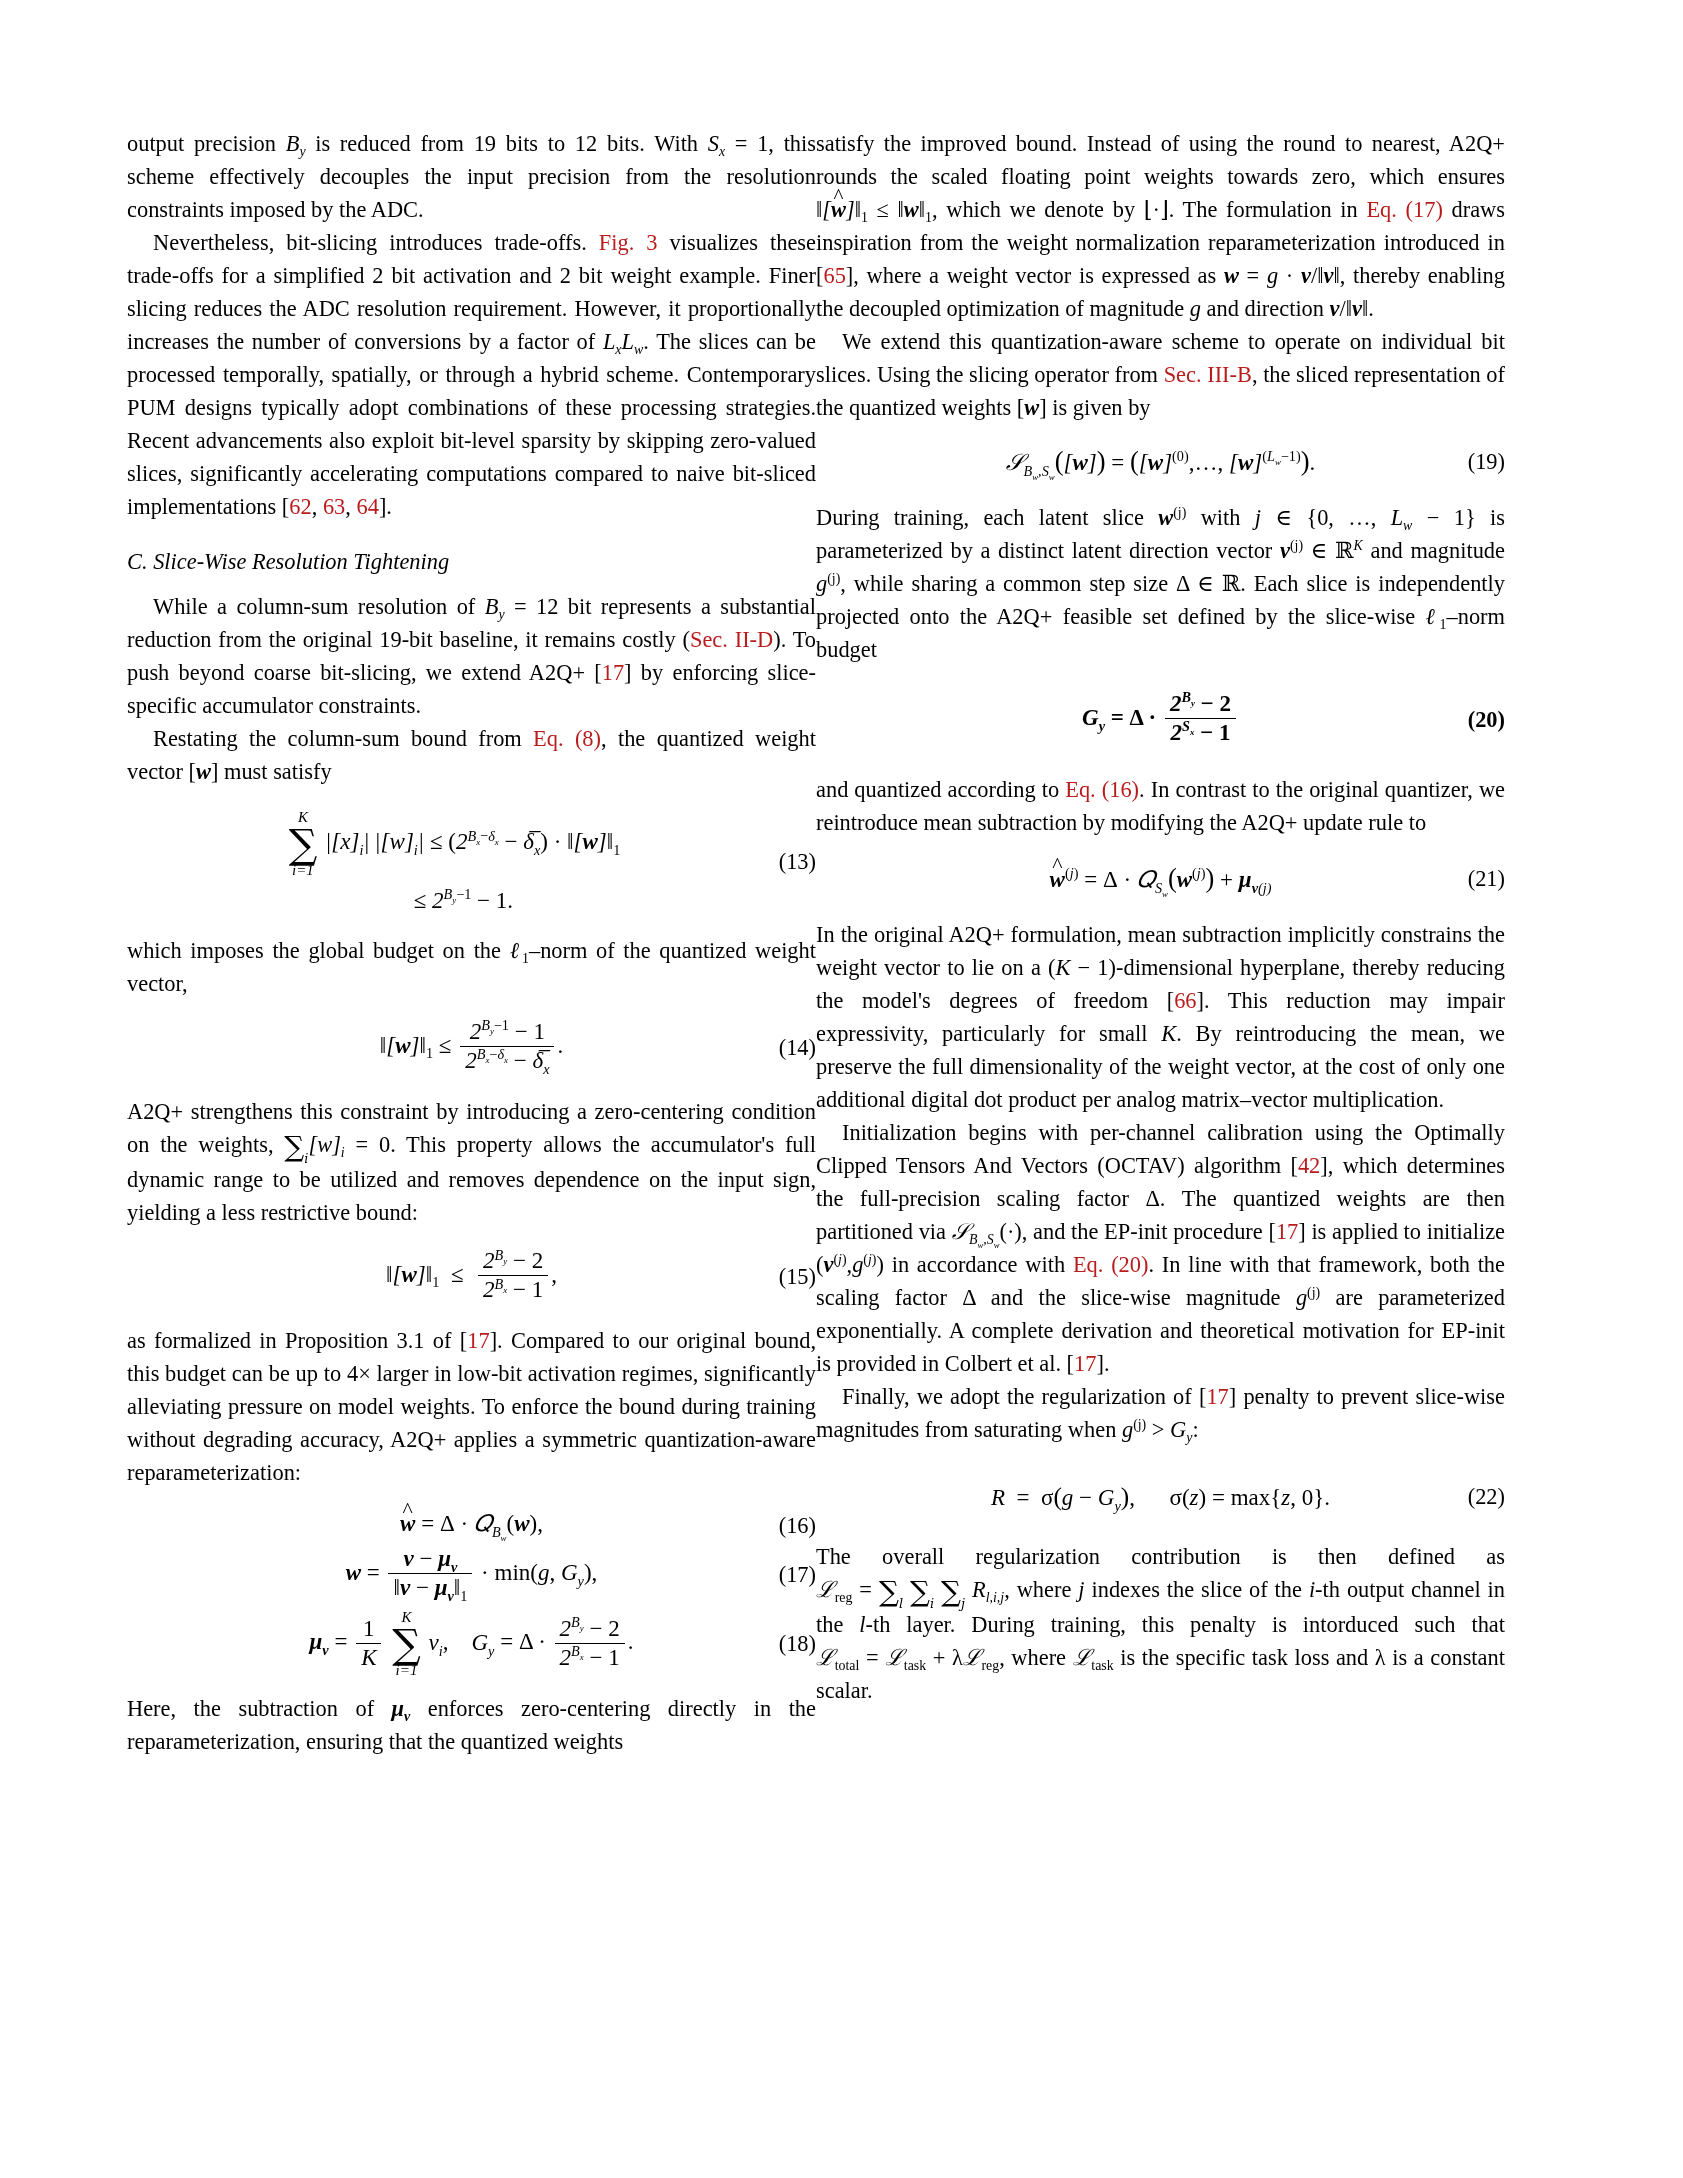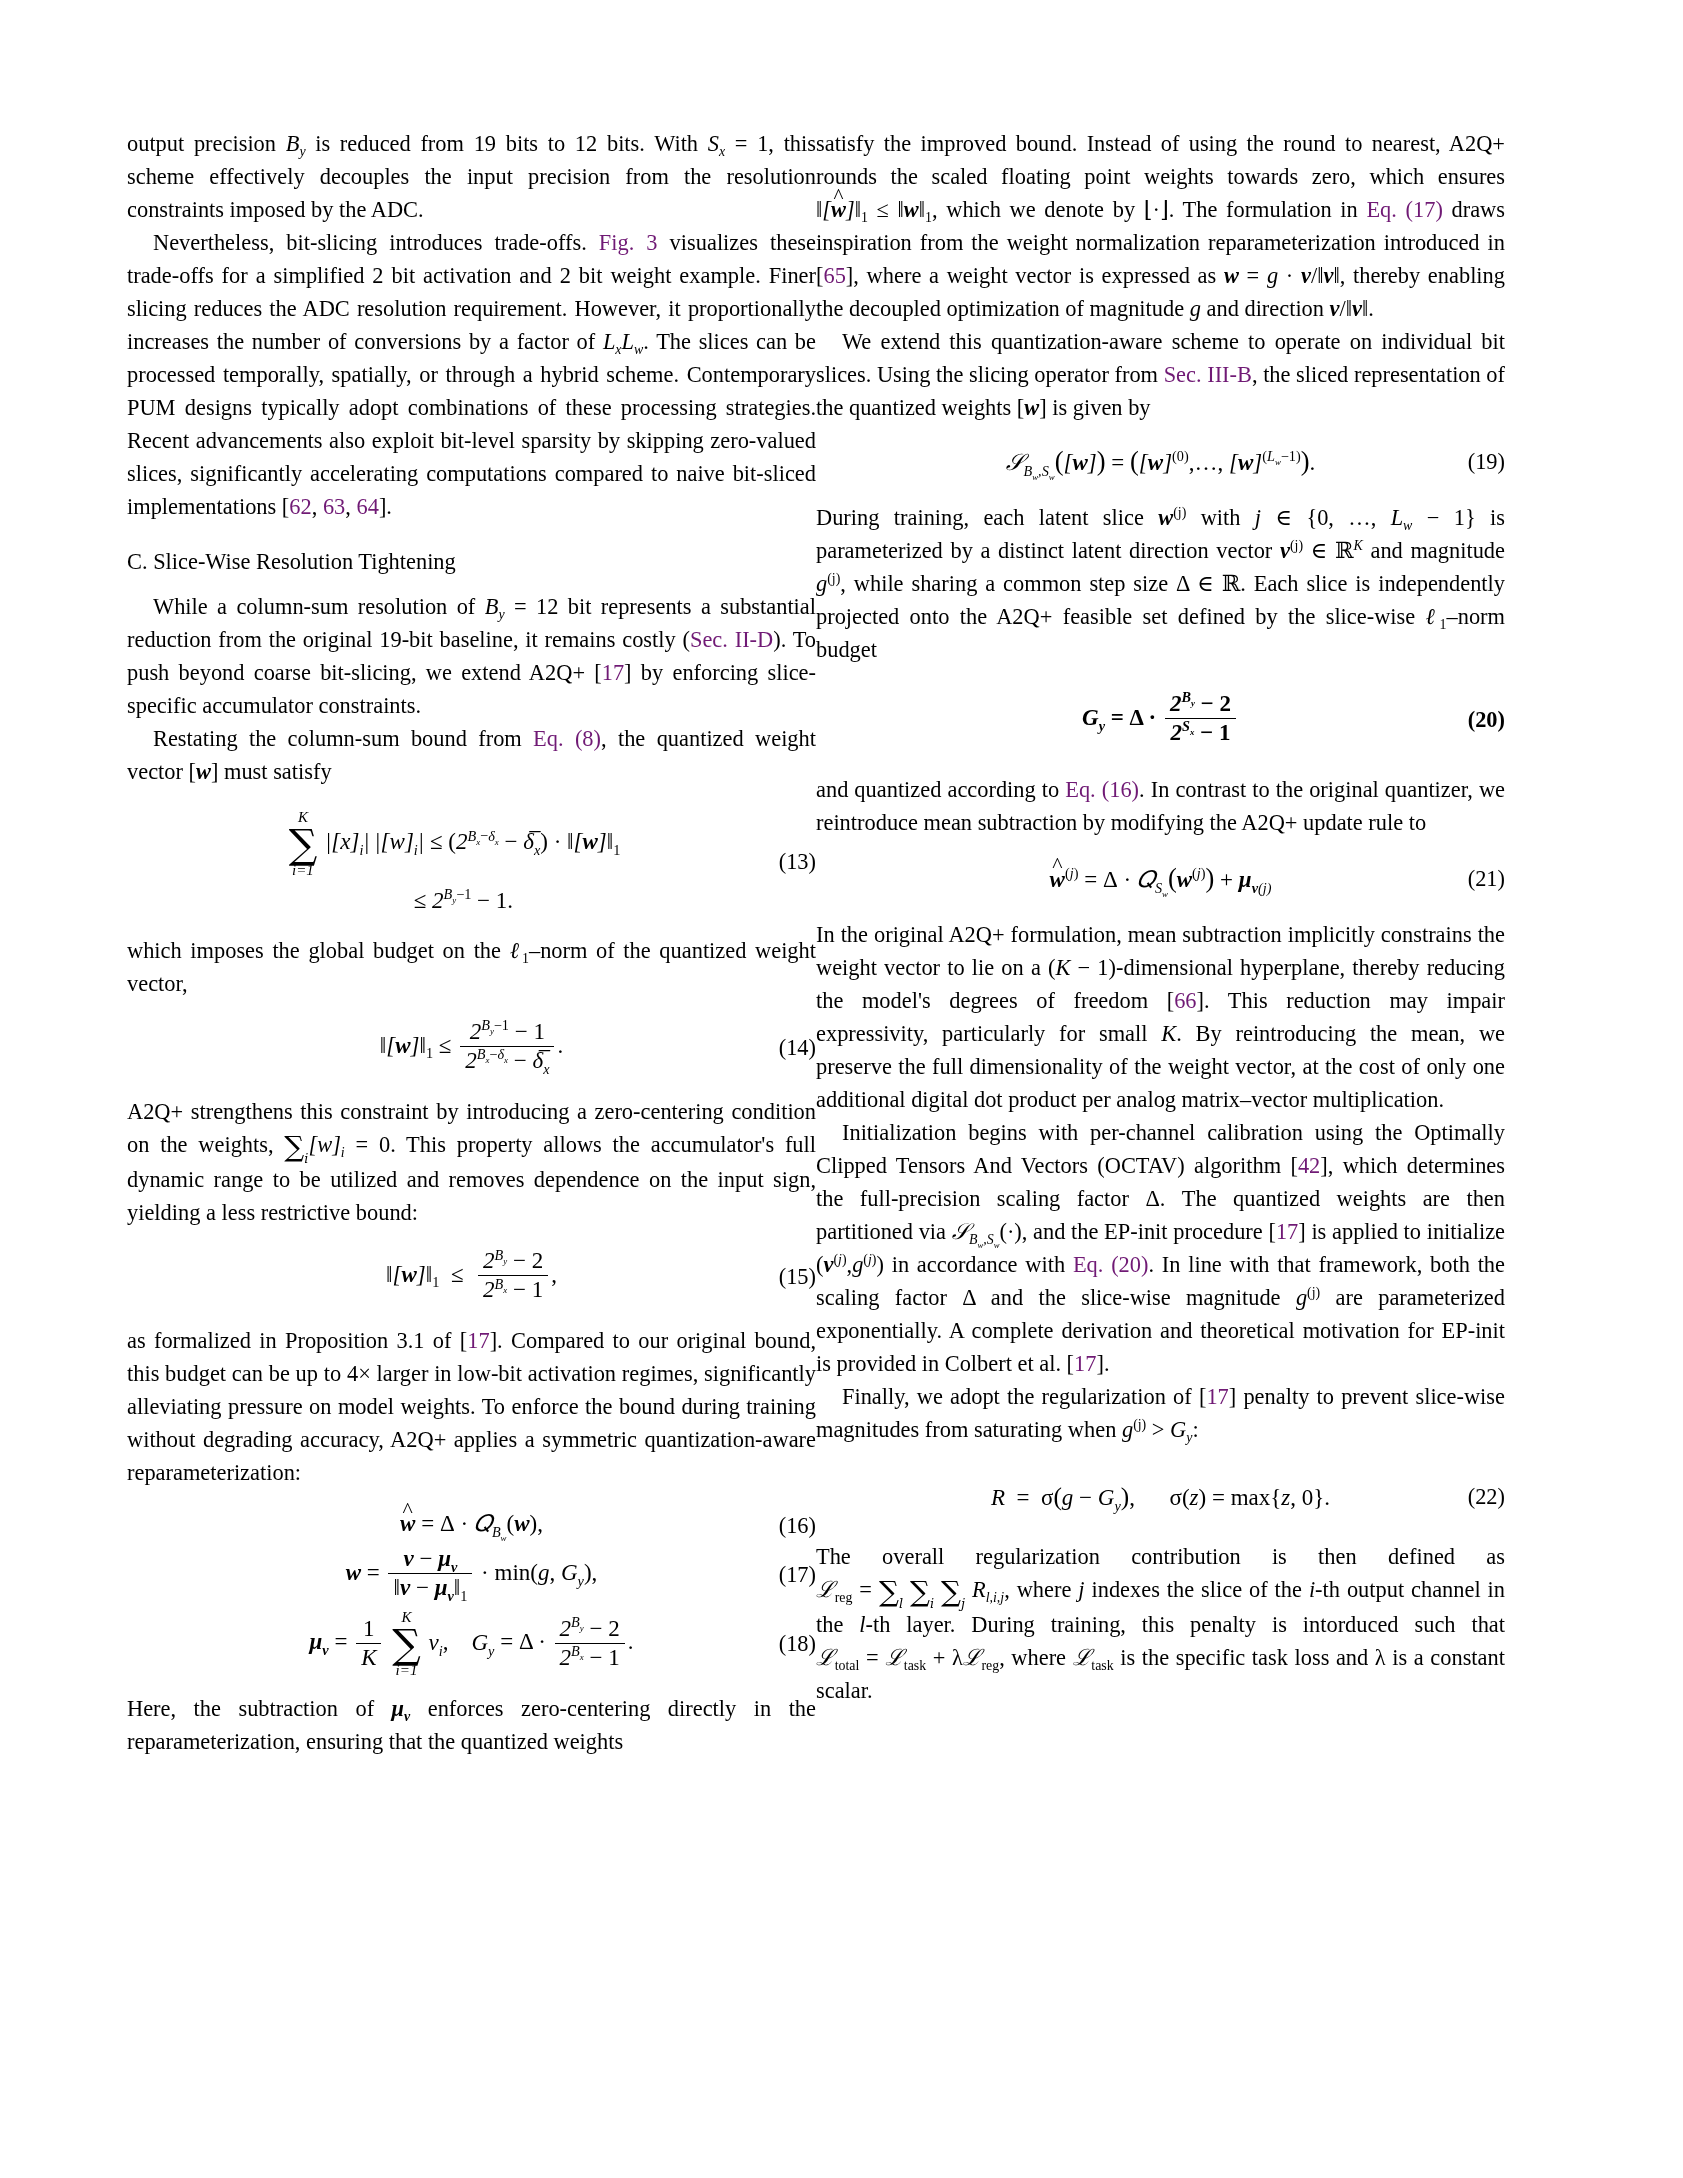--- a/index.html
+++ b/index.html
@@ -24,27 +24,28 @@
     font-size:22.4px;
     line-height:33px;
     text-align:justify;
     text-justify:inter-word;
     hyphens:manual;
   }
   p.ind { text-indent:26px; }
   p.cont { text-indent:0; }
 
   .sechead {
+    font-style:italic;
     font-size:22.4px;
     line-height:33px;
     margin:22px 0 12px 0;
     text-align:left;
   }
 
-  a.lnk, .lnk { color:#701a75; text-decoration:none; }
+  a.lnk, .lnk { color:#b91c1c; text-decoration:none; }
 
   
   .m { font-family:"Liberation Serif","DejaVu Serif",serif; font-style:italic; white-space:nowrap; }
   .mr { font-style:normal; }
   .bm { font-weight:bold; font-style:italic; }
   sub, sup { font-size:62%; font-style:italic; line-height:0; }
   sub.r, sup.r { font-style:normal; }
 
   
   .eq {

